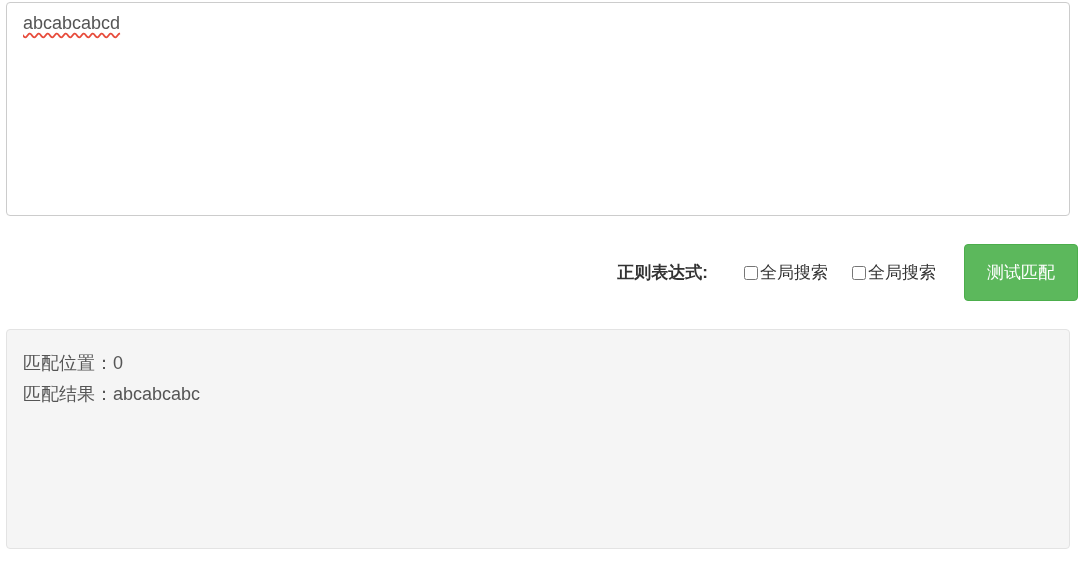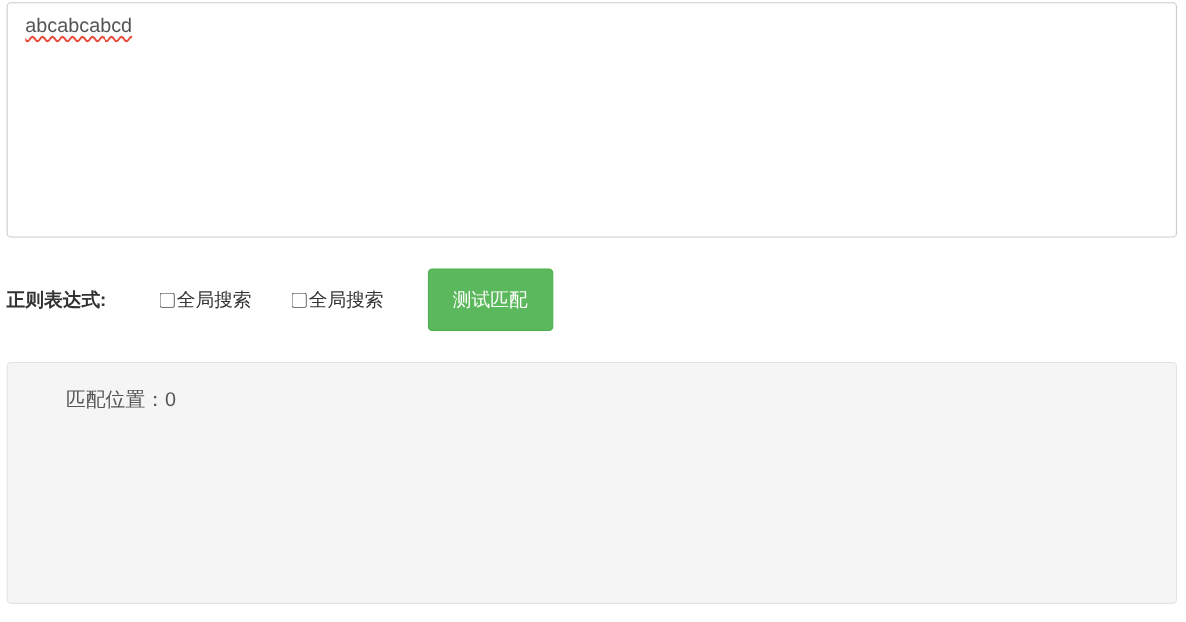--- a/index.html
+++ b/index.html
@@ -33,21 +33,22 @@
       text-decoration: underline;
       text-decoration-style: wavy;
       text-decoration-color: #e74c3c;
       text-underline-offset: 3px;
     }
     .controls-row {
       display: flex;
       align-items: center;
       margin-top: 28px;
       margin-left: 6px;
-      gap: 16px;
+      gap: 4px;
+      justify-content: flex-end;
     }
     .label-regex {
       font-size: 17px;
       font-weight: bold;
       color: #333;
       margin-right: 12px;
     }
     .regex-input {
       width: 300px;
       height: 42px;
@@ -92,21 +93,20 @@
       min-height: 220px;
       background: #f5f5f5;
       border: 1px solid #e3e3e3;
       border-radius: 4px;
       padding: 18px 16px;
     }
     .result-line {
       font-size: 18px;
       color: #555;
       line-height: 1.7;
-      margin-left: 37px;
     }
     .result-label {
       display: inline;
     }
     .result-value {
       display: inline;
     }
   </style>
 </head>
 <body>
@@ -123,13 +123,16 @@
     <input type="checkbox" style="">
     <span class="checkbox-label">全局搜索</span>
   </label>
   <button class="btn-test">测试匹配</button>
 </div>
 
 <div class="result-panel">
   <div class="result-line">
     <span class="result-label">匹配位置：</span><span class="result-value">0</span>
   </div>
+  <div class="result-line">
+    <span class="result-label">匹配结果：</span><span class="result-value">abcabcabc</span>
+  </div>
 </div>
 
 </body></html>

